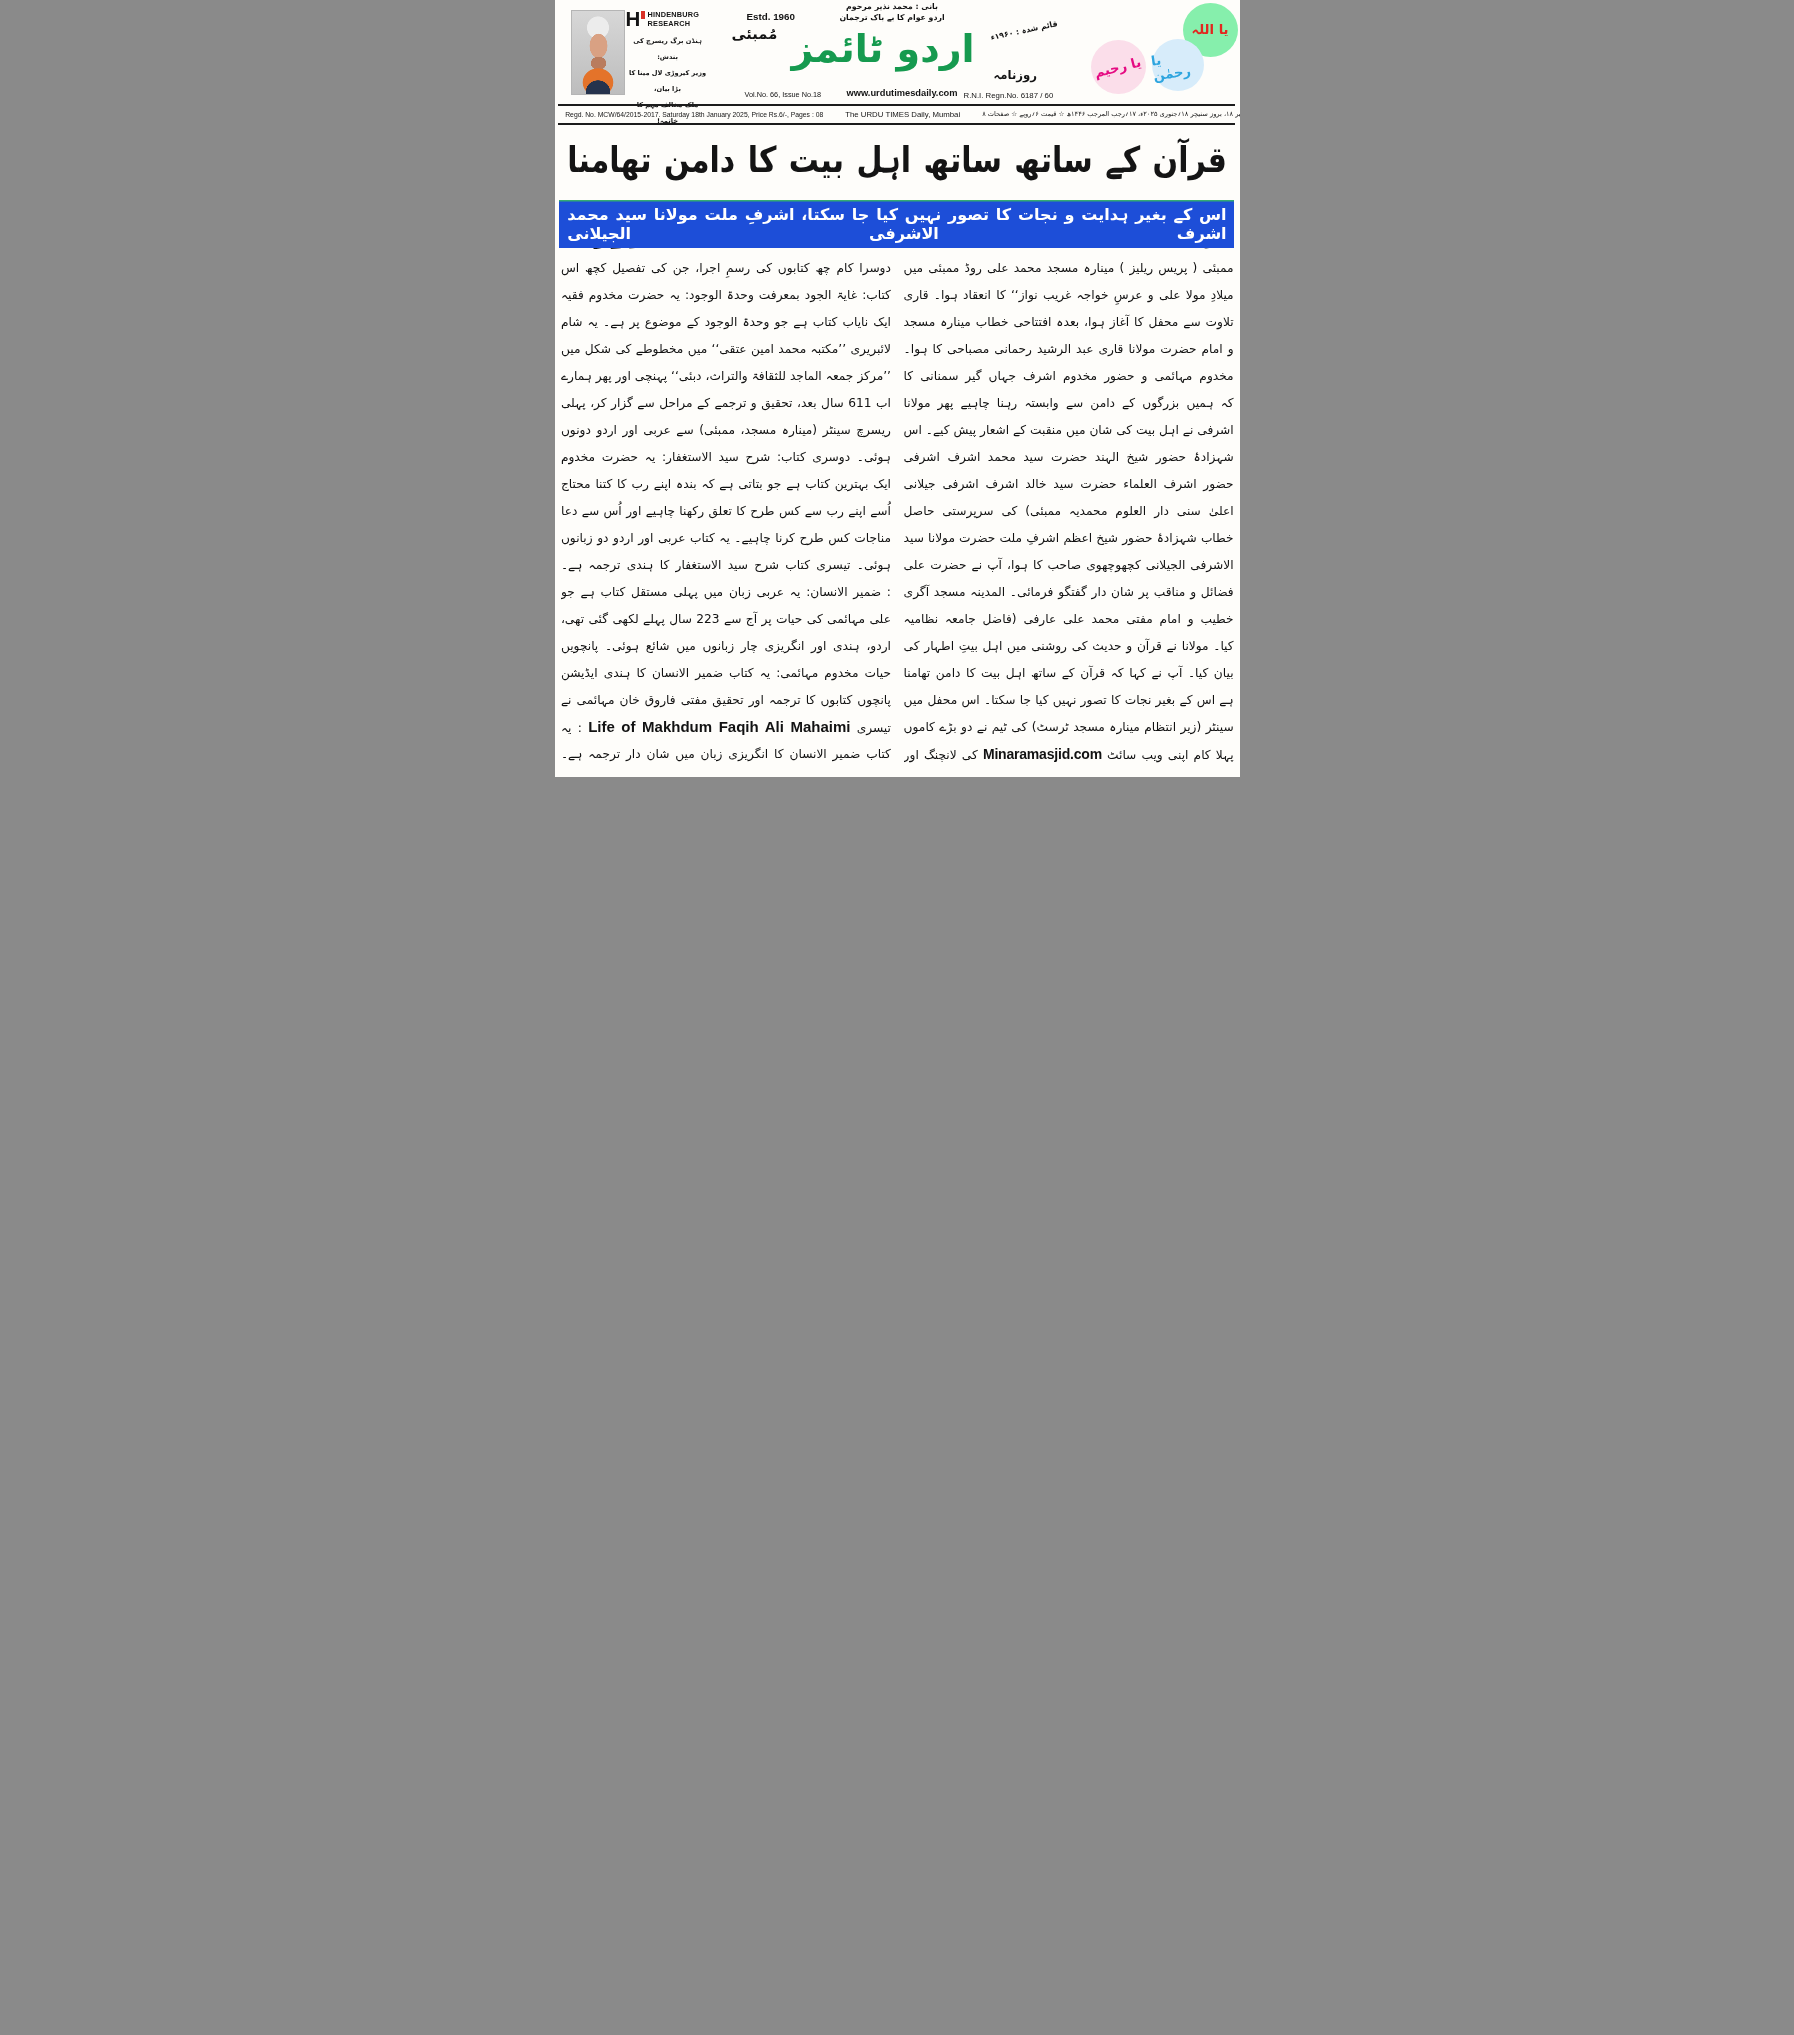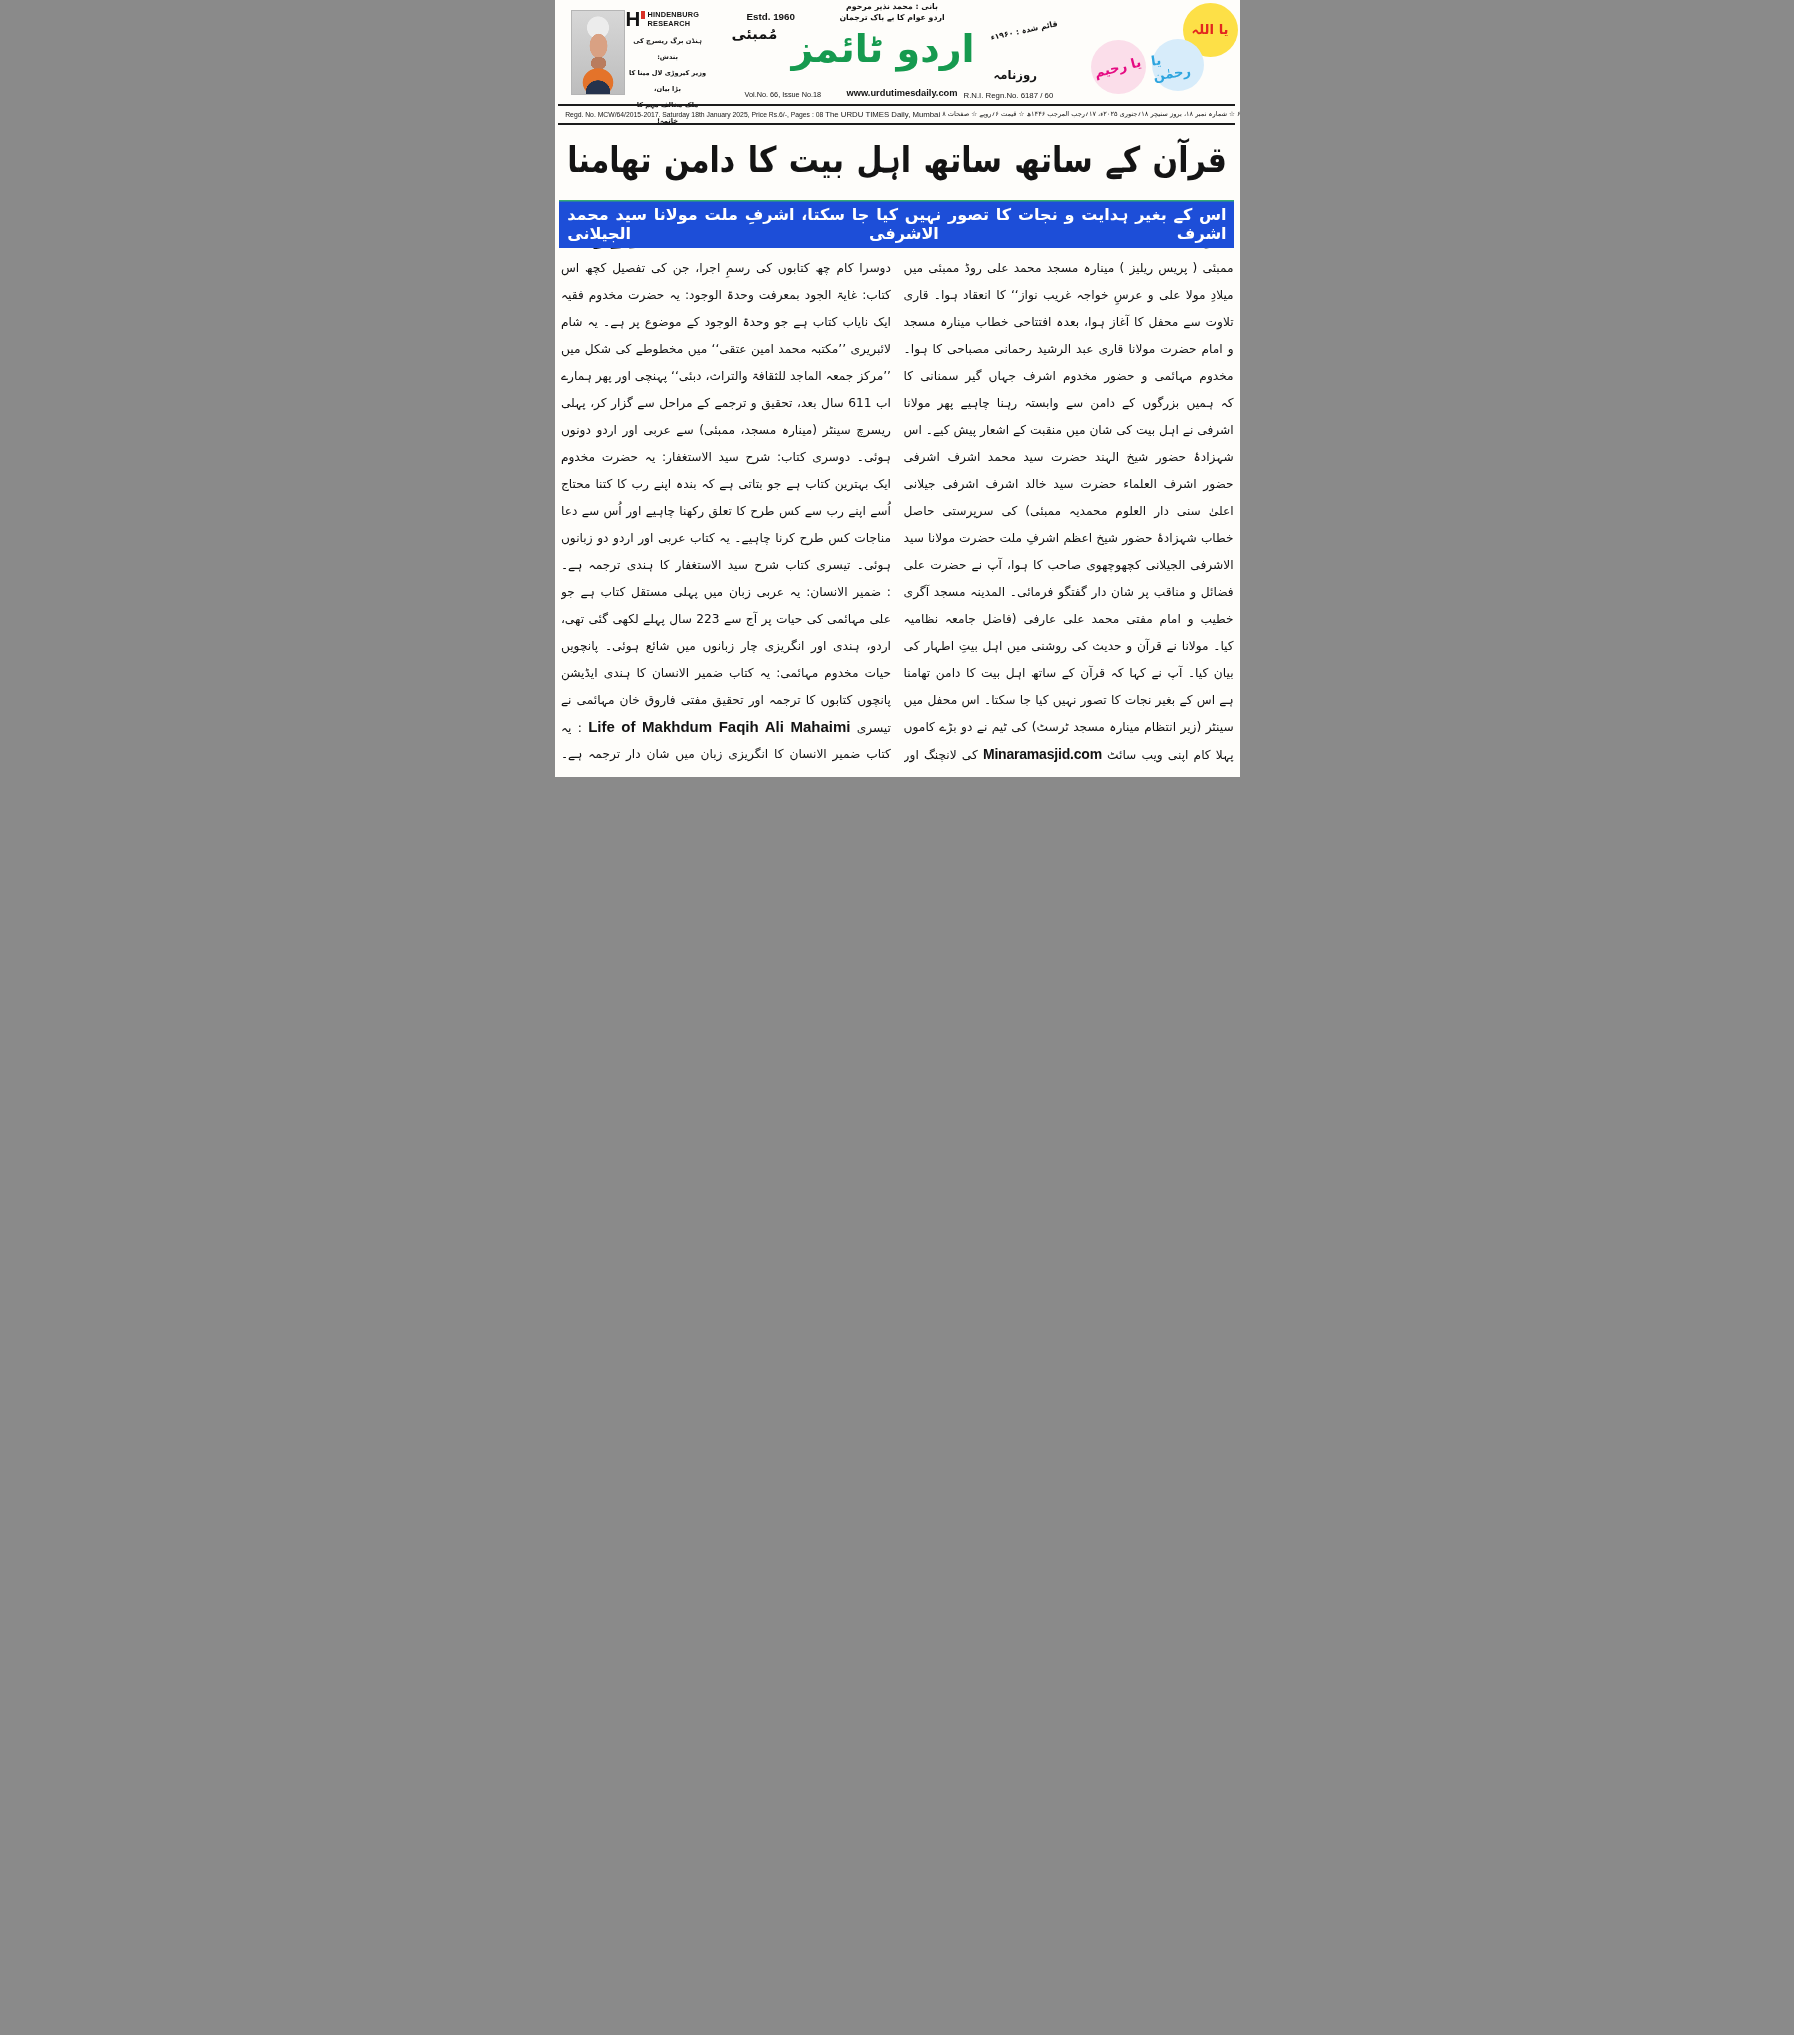--- a/index.html
+++ b/index.html
@@ -39,21 +39,21 @@
   .med{position:absolute;border-radius:50%;display:flex;align-items:center;justify-content:center;
        font-weight:bold;font-size:13.2px;}
   .med1{left:628px;top:2.9px;width:55px;height:54px;}
   .med2{left:597px;top:39px;width:52px;height:52px;}
   .med3{left:536px;top:40px;width:55px;height:54px;}
   .med2 span{display:inline-block;transform:rotate(-8deg);}
   .med3 span{display:inline-block;transform:rotate(-14deg);}
   
   .dateline{position:absolute;top:104px;left:3.9px;width:677px;box-sizing:border-box;height:20.5px;
             border-top:2.9px double #1c1c1c;border-bottom:2.9px double #1c1c1c;
-            display:flex;align-items:center;justify-content:space-between;padding:0 6.8px;gap:2px;}
+            display:flex;align-items:center;justify-content:space-between;padding:0 6.8px;gap:22px;}
   .dl-left{font-family:"Liberation Sans",sans-serif;font-size:6.8px;white-space:nowrap;}
   .dl-center{font-family:"Liberation Sans",sans-serif;font-size:7.8px;white-space:nowrap;}
   .dl-right{font-size:6.6px;white-space:nowrap;direction:rtl;}
   
   .headline{position:absolute;top:126px;left:0;width:685px;box-sizing:border-box;margin:0;
             padding:0 12.7px;font-size:30px;font-weight:bold;line-height:58px;height:68px;
             text-align:justify;text-align-last:justify;transform:scaleY(1.18);transform-origin:top center;}
   
   .subbar{position:absolute;top:200px;left:4.9px;width:675px;height:48px;background:#1d4ed8;
           display:flex;align-items:center;box-shadow:inset 0 1.5px 0 #35ab72;}
@@ -101,21 +101,21 @@
 
     <div class="m-city" dir="rtl">مُمبئی</div>
     <div class="m-title" dir="rtl">اردو ٹائمز</div>
     <div class="m-daily" dir="rtl">روزنامہ</div>
     <div class="m-est-urdu" dir="rtl">قائم شدہ : ۱۹۶۰ء</div>
 
     <div class="vol">Vol.No. 66, Issue  No.18</div>
     <div class="site">www.urdutimesdaily.com</div>
     <div class="rni">R.N.I. Regn.No. 6187 / 60</div>
 
-    <div class="med med1" style="background: #fde047; color: rgb(227, 38, 31);">
+    <div class="med med1" style="background: #86efac; color: rgb(227, 38, 31);">
       <span>یا اللہ</span>
     </div>
     <div class="med med2" style="background: rgb(215, 236, 250); color: rgb(46, 165, 223);">
       <span>یا رحمٰن</span>
     </div>
     <div class="med med3" style="background: rgb(251, 222, 234); color: rgb(229, 11, 130);">
       <span>یا رحیم</span>
     </div>
   </header>
 

